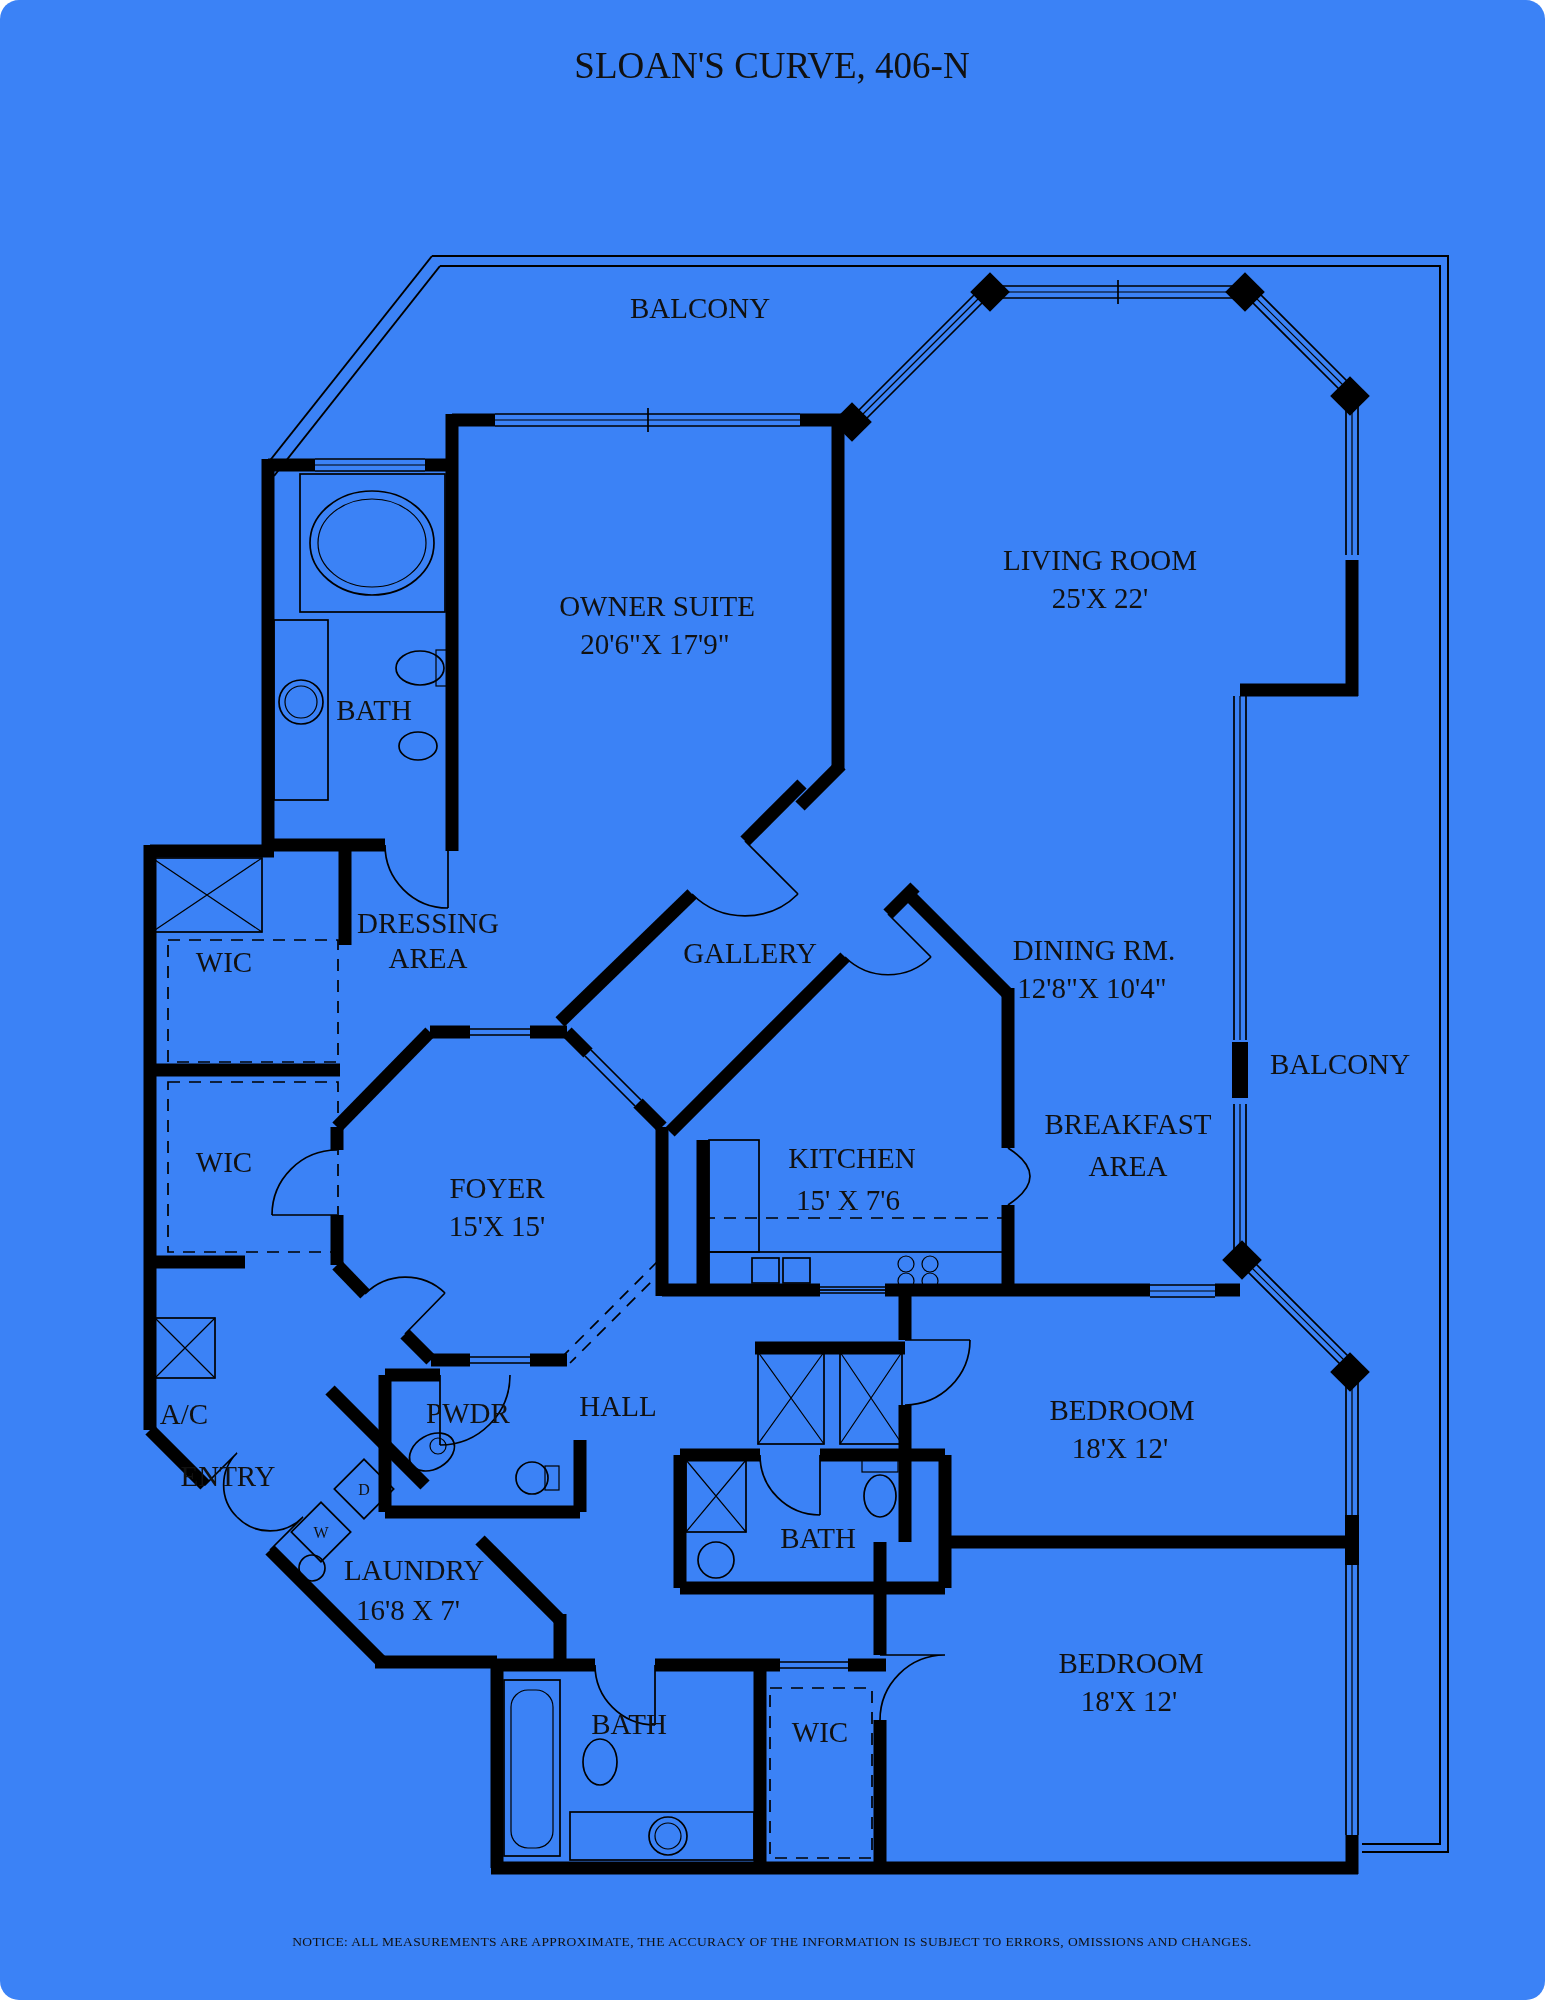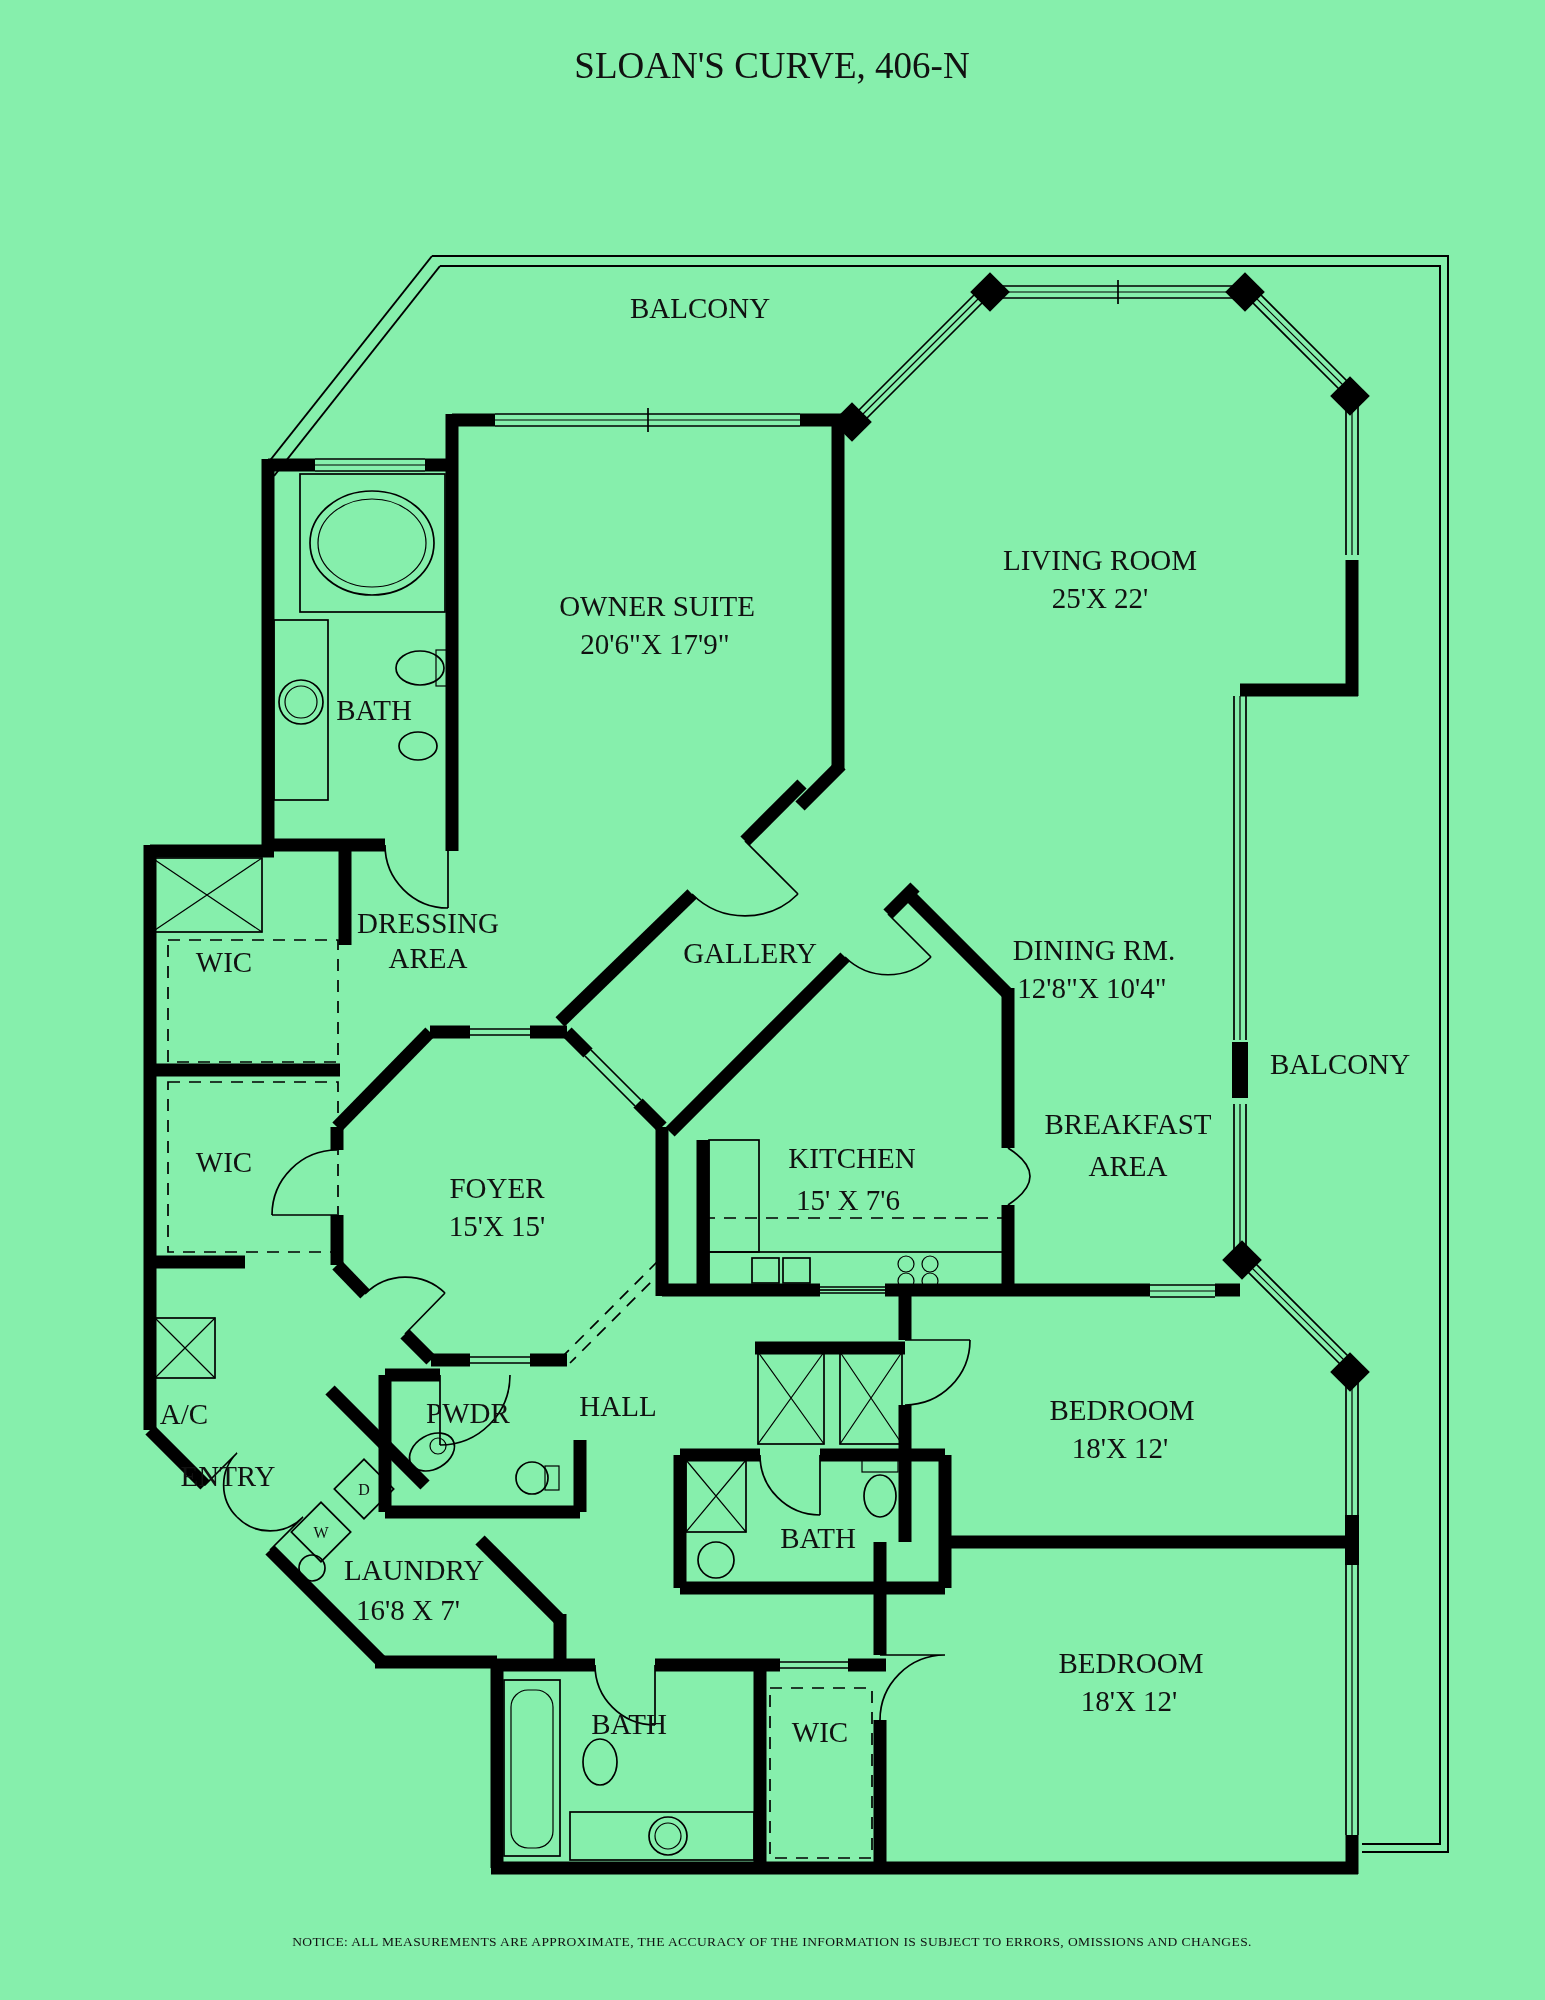--- a/index.html
+++ b/index.html
@@ -1,16 +1,16 @@
 <!DOCTYPE html>
 <html><head>
 <meta charset="utf-8">
 <style>
   html,body{margin:0;padding:0;background:#ffffff;}
-  .page{width:1545px;height:2000px;position:relative;background:#86efac;overflow:hidden;}
+  .page{width:1545px;height:2000px;position:relative;background:#3b82f6;overflow:hidden;border-radius:19px;}
   svg{display:block;}
   svg text{font-family:"Liberation Serif","DejaVu Serif",serif;fill:#111;}
   .t-title{font-size:37px;}
   .t-room{font-size:29px;}
   .t-dim{font-size:29px;}
   .t-balc{font-size:29px;}
   .t-app{font-size:16px;}
   .t-notice{font-size:13.5px;letter-spacing:.4px;}
   .wall{stroke:#000;stroke-width:13;fill:none;stroke-linecap:butt;}
   .rim{stroke:#000;stroke-width:2;fill:none;}

